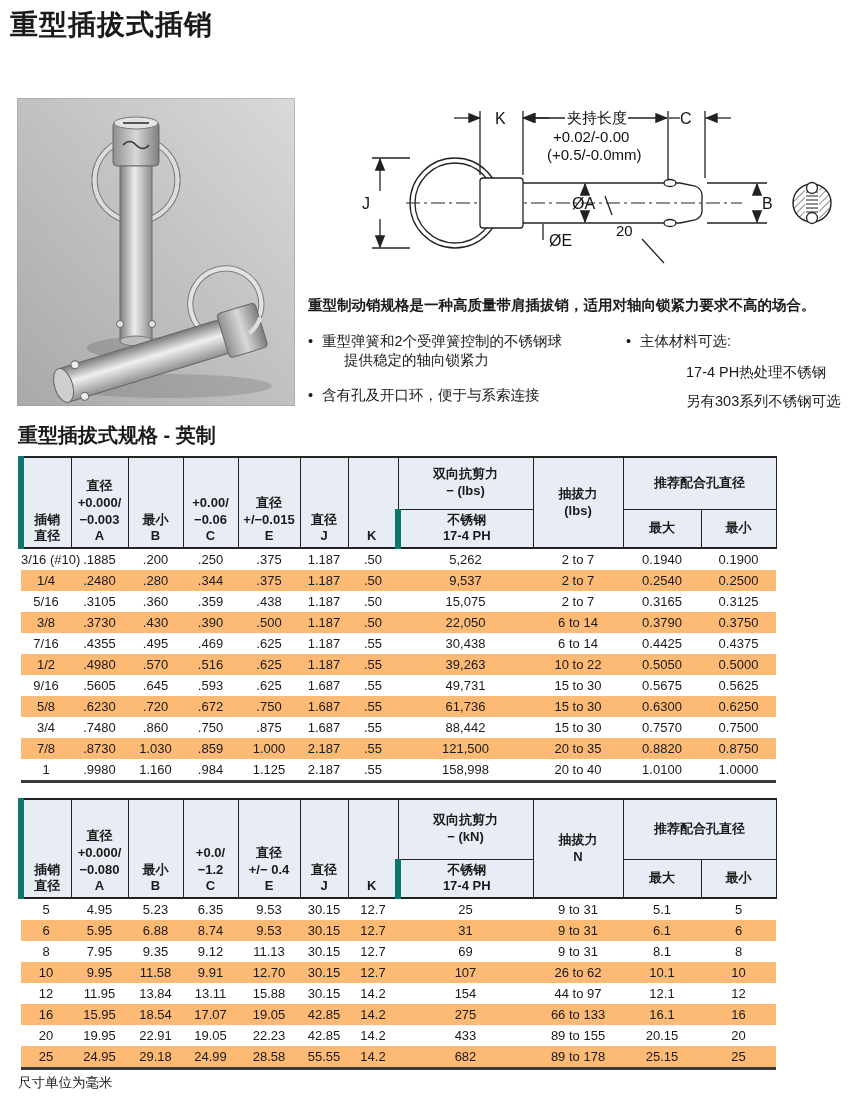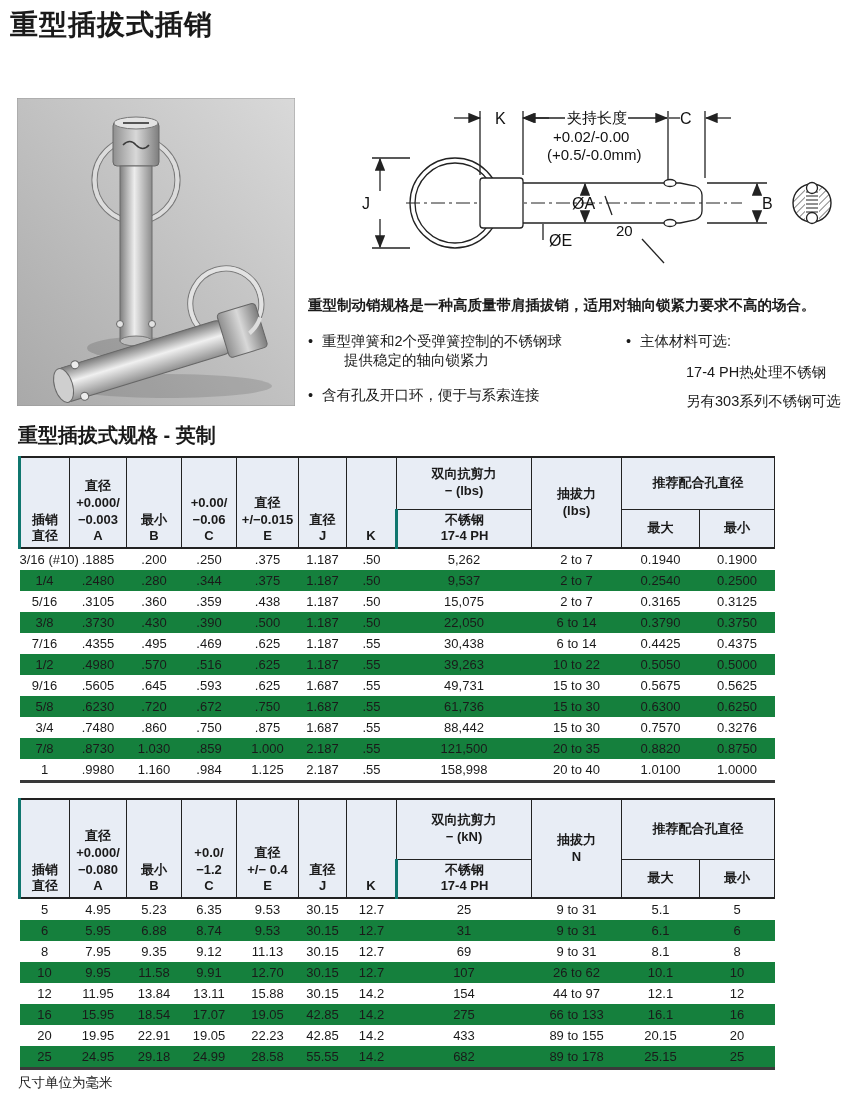--- a/index.html
+++ b/index.html
@@ -22,31 +22,31 @@
   .mat-lines{margin-left:60px;margin-top:12px;}
   .mat-lines div + div{margin-top:9px;}
   .section{position:absolute;left:18px;width:757px;}
   .sec-inch{top:422px;}
   .sec-metric{top:798px;}
   .section-title{font-size:20px;font-weight:bold;margin:0 0 7px 0;}
   table.spec{border-collapse:collapse;width:755px;table-layout:fixed;
              border-top:2px solid #222;border-bottom:3px solid #3a3a3a;}
   table.spec th{background:#e8edf5;font-weight:bold;font-size:13px;line-height:1.3;
                 white-space:pre-line;border-right:1px solid #222;padding:2px 1px;}
-  table.spec th:first-child{border-left:3px solid #0f766e;}
+  table.spec th:first-child{border-left:6px solid #0f766e;}
   table.spec thead{border-bottom:2px solid #222;}
   table.spec th.vb{vertical-align:bottom;}
   table.spec th.vm{vertical-align:middle;}
   table.spec th.split{border-bottom:1px solid #222;}
   table.spec thead tr:first-child{height:52px;}
   table.spec thead tr:nth-child(2){height:26px;}
   table.metric thead tr:first-child{height:60px;}
   table.spec td{text-align:center;font-size:13px;height:21px;padding:0;}
   table.spec td:first-child{white-space:nowrap;}
-  table.spec tr.alt{background:#15803d;}
+  table.spec tr.alt{background:#fdba74;}
   .footnote{font-size:13.5px;margin-top:4px;}
   svg text{font-family:"Liberation Sans","DejaVu Sans",sans-serif;}
 </style>
 </head>
 <body>
 
 <div class="page">
 
   <div class="page-header">
     <h1 class="page-title">重型插拔式插销</h1>
@@ -368,21 +368,21 @@
             <td>3/4</td>
             <td>.7480</td>
             <td>.860</td>
             <td>.750</td>
             <td>.875</td>
             <td>1.687</td>
             <td>.55</td>
             <td>88,442</td>
             <td>15 to 30</td>
             <td>0.7570</td>
-            <td>0.3276</td>
+            <td>0.7500</td>
           </tr>
           <tr class="alt">
             <td>7/8</td>
             <td>.8730</td>
             <td>1.030</td>
             <td>.859</td>
             <td>1.000</td>
             <td>2.187</td>
             <td>.55</td>
             <td>121,500</td>

